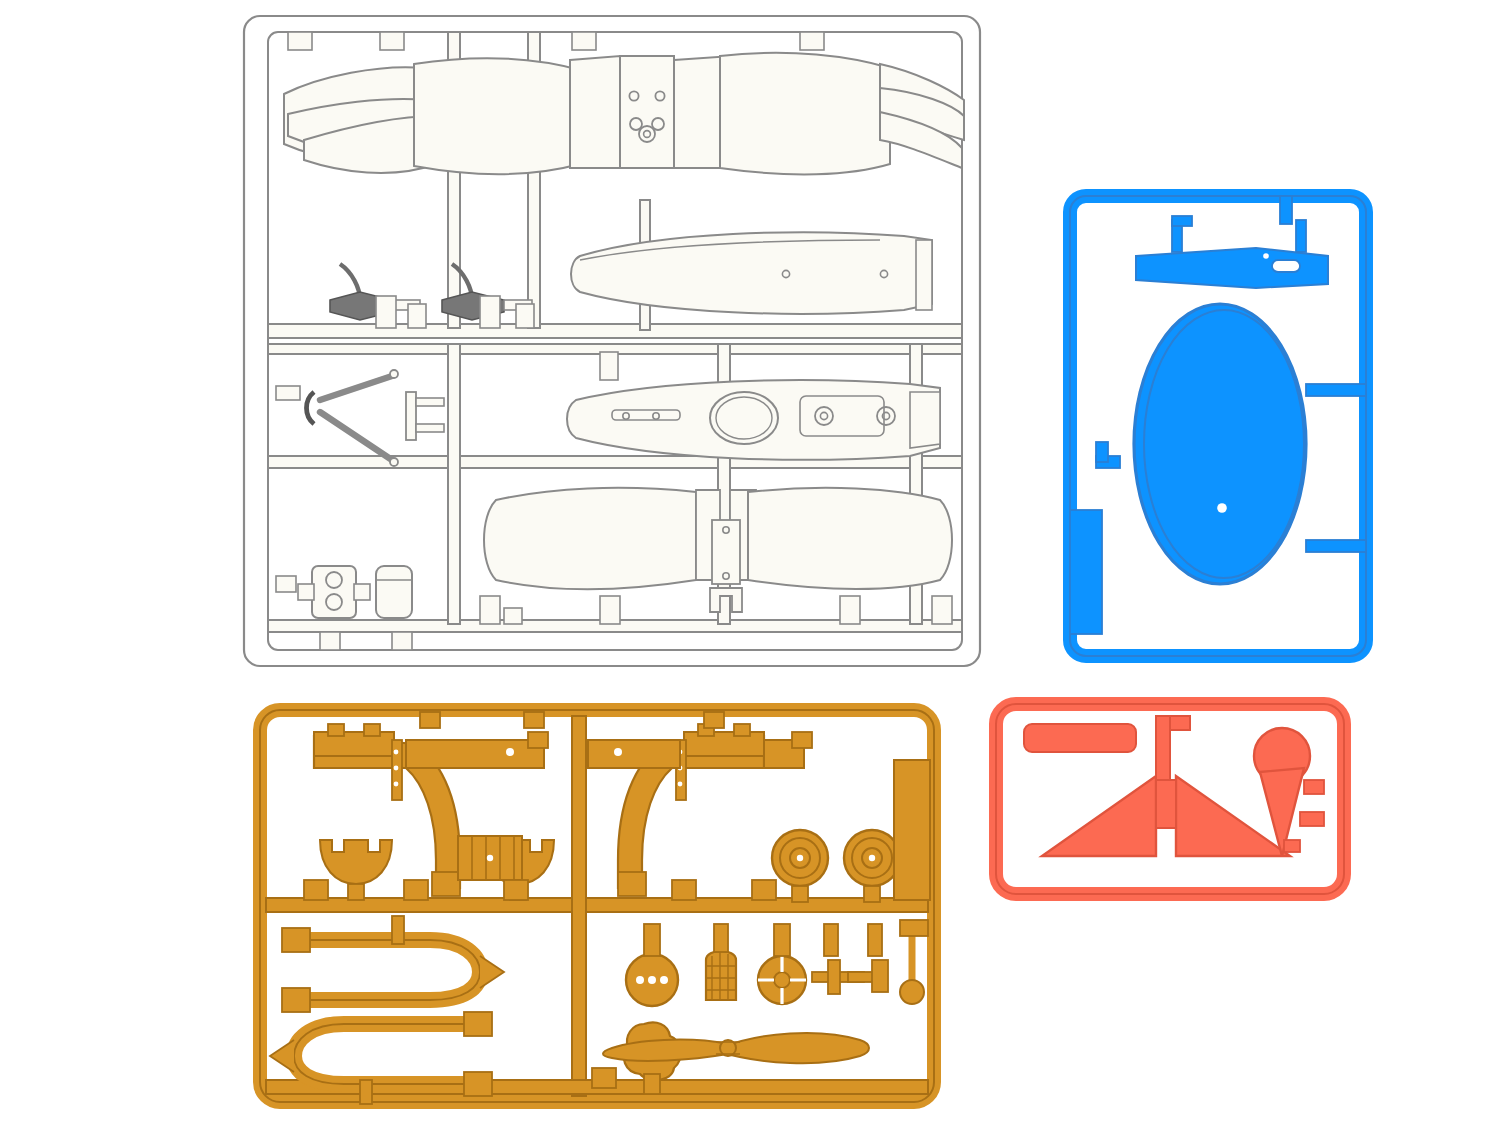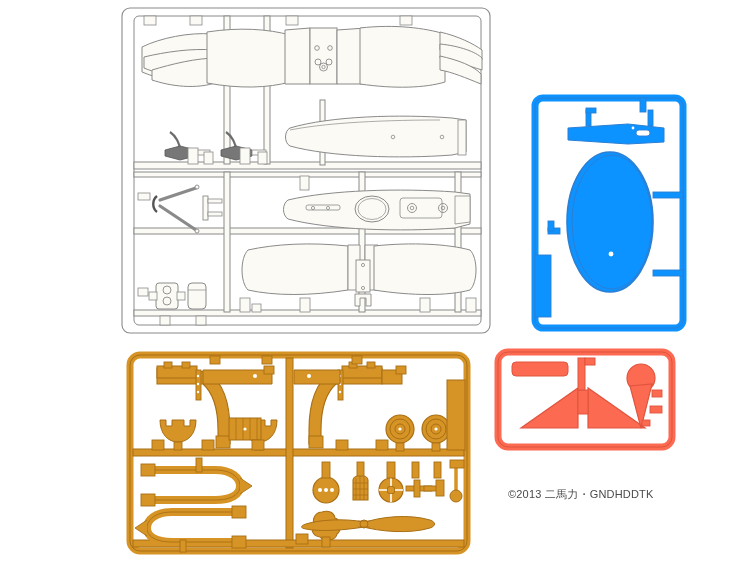--- a/index.html
+++ b/index.html
@@ -379,15 +379,14 @@
       <g>
         <circle cx="641" cy="378" r="14" fill="#fc6a52" stroke="#e0543d" stroke-width="1.2"></circle>
         <path d="M630 386 L652 384 L641 428 Z" fill="#fc6a52" stroke="#e0543d" stroke-width="1.2"></path>
         <rect x="652" y="390" width="10" height="7" fill="#fc6a52" stroke="#e0543d" stroke-width="0.9"></rect>
         <rect x="650" y="406" width="12" height="7" fill="#fc6a52" stroke="#e0543d" stroke-width="0.9"></rect>
         <rect x="642" y="420" width="8" height="6" fill="#fc6a52" stroke="#e0543d" stroke-width="0.9"></rect>
       </g>
     </g>
   </svg>
 
-  <div class="copyright-text">©2013 二馬力・GNDHDDTK</div>
 
 </div>
 
 </body></html>

